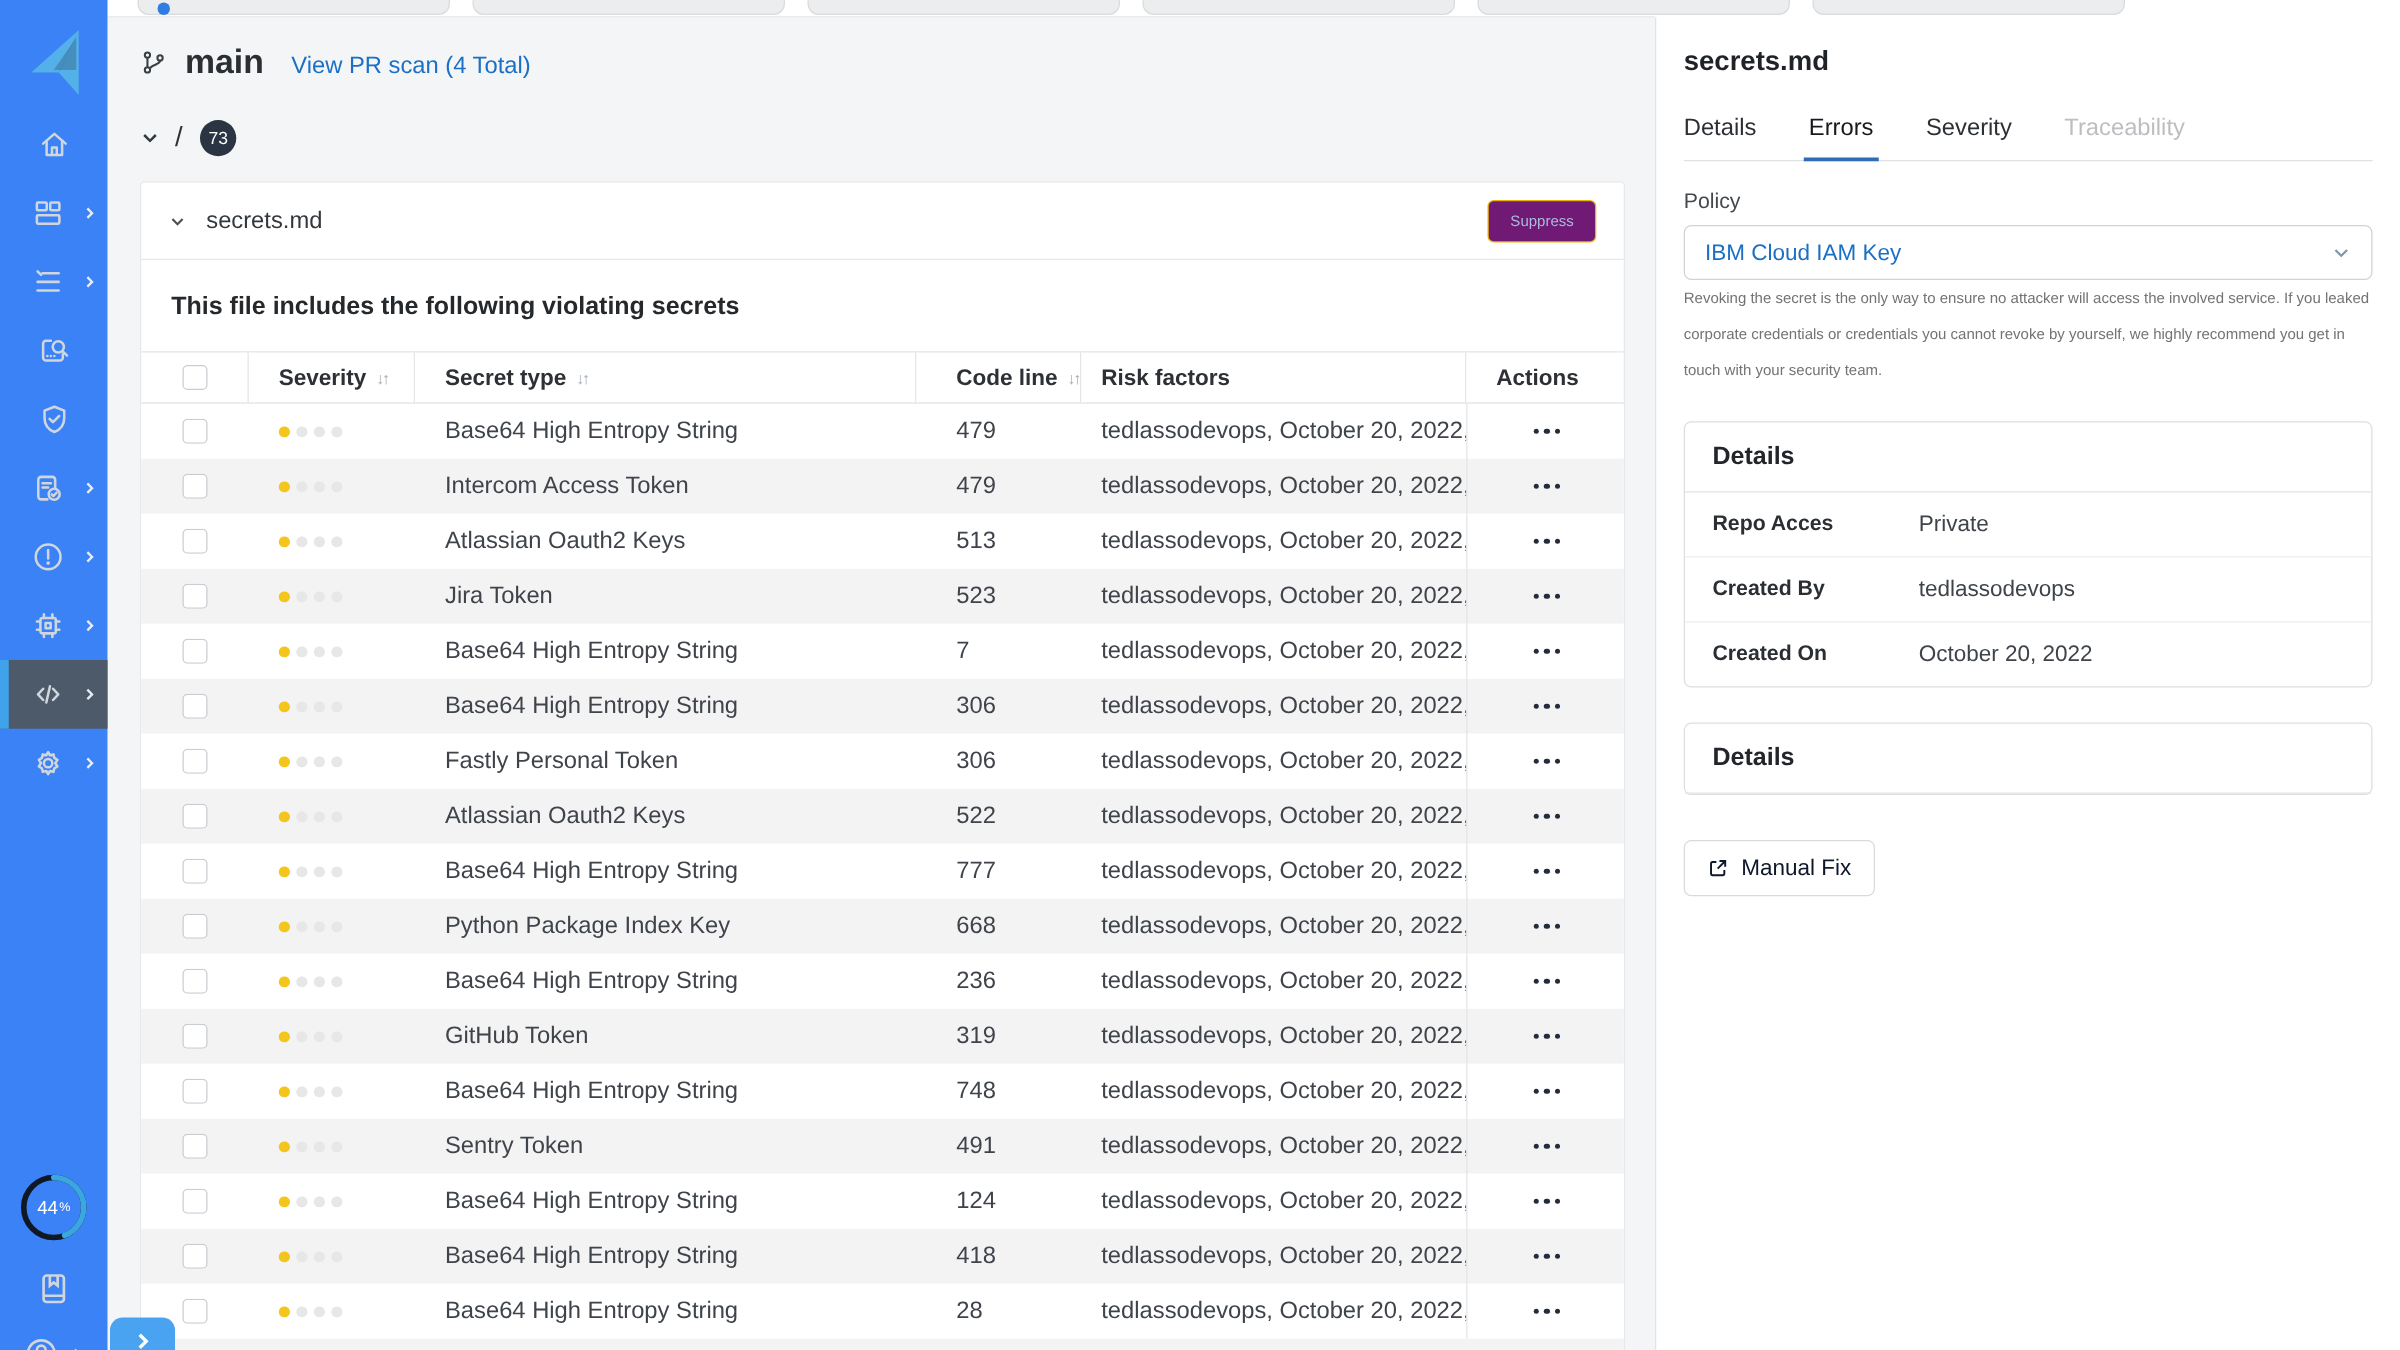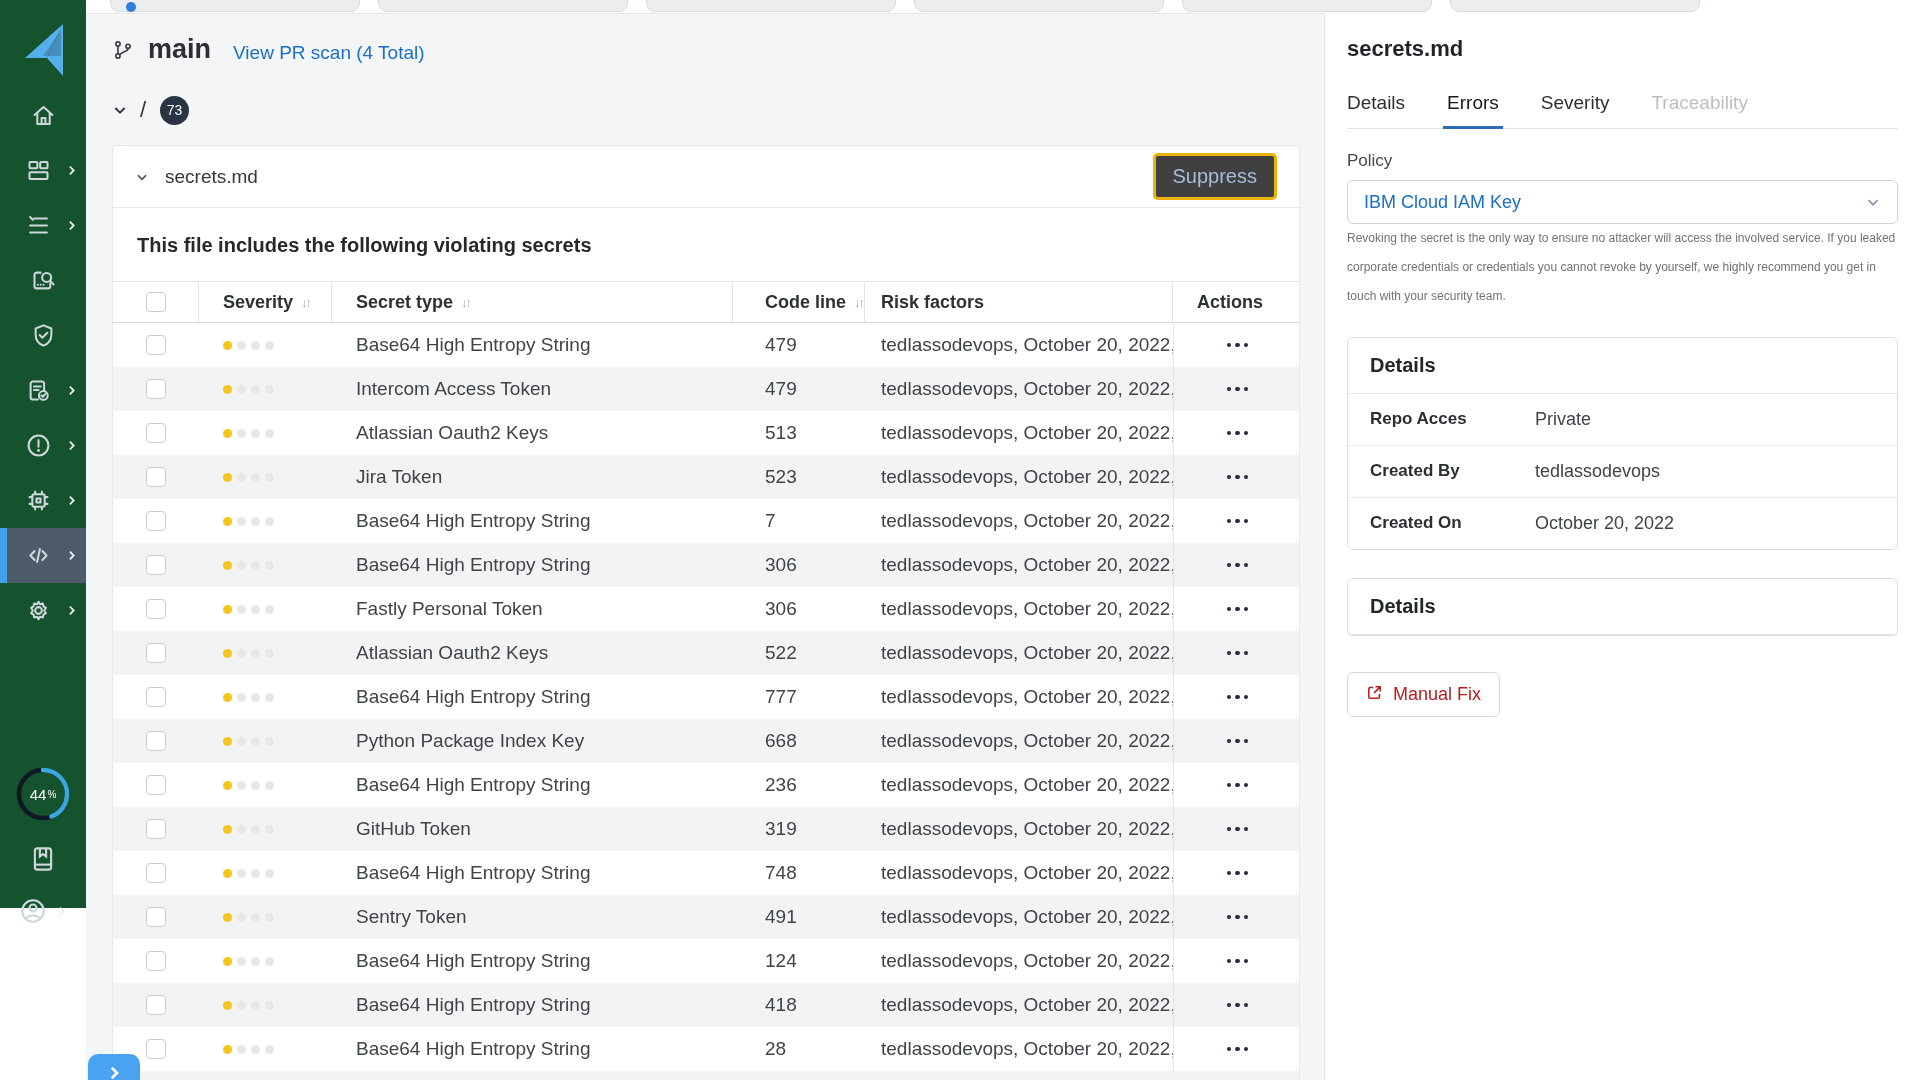--- a/index.html
+++ b/index.html
@@ -7,21 +7,21 @@
     font-family:"Liberation Sans", sans-serif; }
   .app { position:relative; width:1920px; height:1080px; display:flex; }
 
   
   .browser-strip { position:absolute; left:86px; top:0; right:0; height:14px; background:#fff; z-index:30; overflow:visible; }
   .strip-border { position:absolute; left:0; top:13px; width:1238px; height:1px; background:#e4e6e7; }
   .btab { position:absolute; top:-14px; height:26px; width:250px; background:#ecedee; border:1px solid #d9dbdc; border-radius:9px; }
   .favicon-dot { position:absolute; top:2px; width:10px; height:10px; border-radius:50%; background:#2f7de1; z-index:31; }
 
   
-  .sidebar { position:relative; width:86px; height:908px; background:#14532d; flex:0 0 86px; z-index:40; }
+  .sidebar { position:relative; width:86px; height:1080px; background:#3b82f6; flex:0 0 86px; z-index:40; }
   .logo { margin:20px auto 8px; width:52px; height:60px; display:block; }
   .nav { display:flex; flex-direction:column; }
   .nav-item { position:relative; height:55px; display:flex; align-items:center; justify-content:center; color:#cfd6dd; cursor:pointer; }
   .nav-item svg.main-ic { width:27px; height:27px; }
   .nav-item .chev { position:absolute; right:8px; width:13px; height:13px; color:#e8edf2; }
   .nav-item.has-chev svg.main-ic { margin-right:10px; }
   .nav-item.selected { background:#4d5a69; }
   .nav-item.selected::before { content:""; position:absolute; left:0; top:0; bottom:0; width:7px; background:#3fa2ea; }
   .sidebar-bottom { position:absolute; bottom:-18px; left:0; width:86px; display:flex; flex-direction:column; align-items:center; gap:22px; color:#cfd6dd; }
   .ring-wrap { position:relative; width:56px; height:56px; }
@@ -41,21 +41,21 @@
   .pr-link { font-size:19px; color:#1b70c5; margin-left:22px; margin-top:6px; text-decoration:none; cursor:pointer; }
   .breadcrumb-row { display:flex; align-items:center; margin-top:30px; height:30px; }
   .crumb-chev { width:16px; height:16px; color:#343a40; cursor:pointer; }
   .crumb-slash { font-size:22px; color:#2f3439; margin-left:12px; }
   .crumb-badge { margin-left:14px; width:29px; height:29px; border-radius:50%; background:#2a3442; color:#fff; font-size:14px; display:flex; align-items:center; justify-content:center; }
 
   .file-card { margin-top:20px; width:1188px; background:#fff; border:1px solid #e7e8e9; border-radius:4px; }
   .card-head { height:62px; display:flex; align-items:center; padding:0 22px; border-bottom:1px solid #e7e8e9; }
   .card-head .crumb-chev { width:14px; height:14px; color:#4a5158; }
   .file-name { font-size:19px; color:#33383d; margin-left:16px; }
-  .suppress-btn { margin-left:auto; background:#404040; border:3px solid #eab308; border-radius:5px; color:#a7bcda; font-size:20px; padding:9px 17px; cursor:pointer; font-family:inherit; }
+  .suppress-btn { margin-left:auto; background:#701a75; border:1px solid #eab308; border-radius:5px; color:#a7bcda; font-size:12px; padding:9px 17px; cursor:pointer; font-family:inherit; }
   .card-body { padding:26px 0 0 0; }
   .violations-heading { font-size:20px; font-weight:bold; color:#26292c; padding:0 24px; }
 
   .sec-table { margin-top:24px; width:100%; font-size:19px; color:#3f444b; }
   .t-head { display:grid; grid-template-columns:86px 133px 401px 132px 308px 128px; height:42px; border-top:1px solid #e4e5e6; border-bottom:1px solid #dcdddf; align-items:center; font-weight:bold; color:#2d3135; font-size:18px; }
   .t-head .hcell { display:flex; align-items:center; height:100%; padding-left:24px; border-right:1px solid #e4e5e6; }
   .t-head .hcell:last-child { border-right:none; }
   .t-head .hcell.c-check { padding-left:0; justify-content:center; }
   .t-head .hcell.c-line { padding-left:32px; }
   .t-head .hcell.c-risk { padding-left:16px; }
@@ -91,21 +91,21 @@
   .d-card { margin-top:26px; border:1px solid #dcdee0; border-radius:6px; }
   .d-card-title { font-size:20px; font-weight:bold; color:#22262a; padding:16px 22px; border-bottom:1px solid #e3e4e6; }
   .d-row { display:flex; padding:15px 22px; border-bottom:1px solid #eceded; font-size:17px; }
   .d-row:last-child { border-bottom:none; }
   .d-label { width:165px; font-weight:bold; color:#2b2f33; }
   .d-value { color:#3f444a; font-size:18px; }
   .code-card { margin-top:28px; border:1px solid #dcdee0; border-radius:6px; }
   .code-body { display:flex; padding:24px 18px 30px 18px; font-family:"DejaVu Sans Mono", monospace; font-size:15px; }
   .code-lineno { width:92px; text-align:center; color:#8a8f94; padding-top:3px; }
   .code-text { flex:1; text-align:center; color:#2a3040; line-height:24px; word-break:break-all; padding:0 8px; }
-  .manualfix-btn { margin-top:36px; display:inline-flex; align-items:flex-start; gap:10px; border:1px solid #d8dadd; border-radius:6px; background:#fff; padding:11px 18px; color:#b91c1c; font-size:18px; font-family:inherit; cursor:pointer; }
+  .manualfix-btn { margin-top:36px; display:inline-flex; align-items:center; gap:10px; border:1px solid #d8dadd; border-radius:6px; background:#fff; padding:11px 18px; color:#0f172a; font-size:18px; font-family:inherit; cursor:pointer; }
   .manualfix-btn svg { width:17px; height:17px; }
 </style>
 </head>
 <body>
 
 <div class="app">
 
   <aside class="sidebar">
     <svg class="logo" viewBox="0 0 52 60">
       <polygon points="46,4 8,38 30,38" fill="#54b0e9"></polygon>

